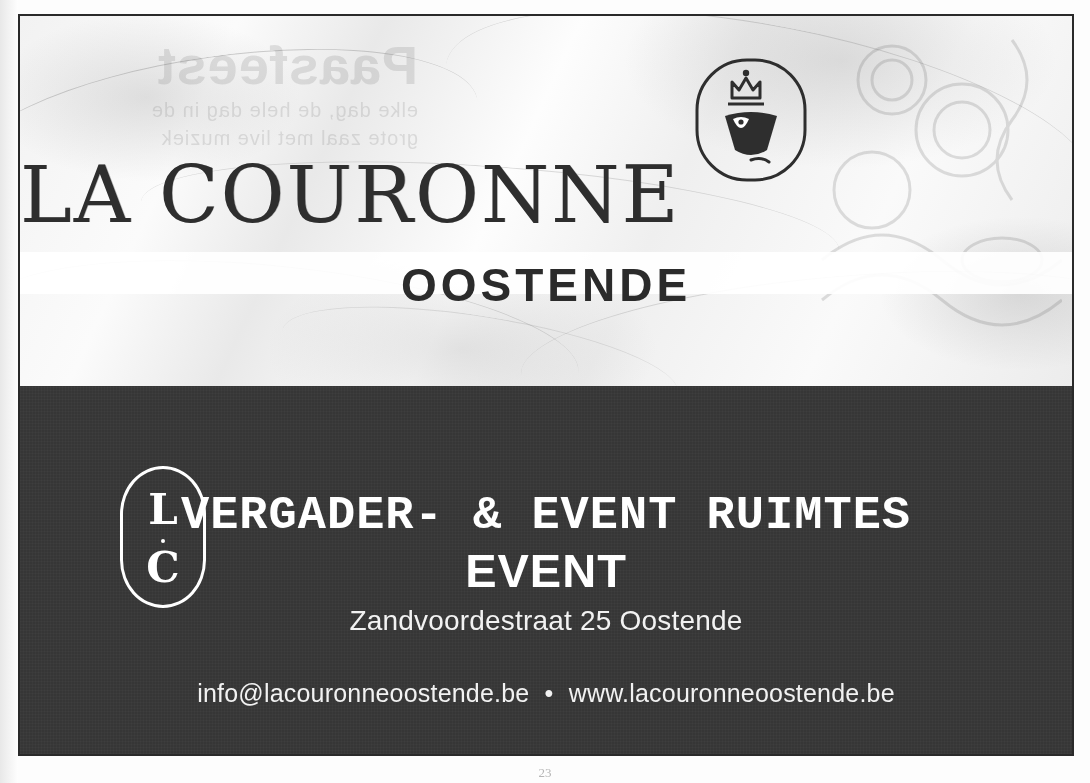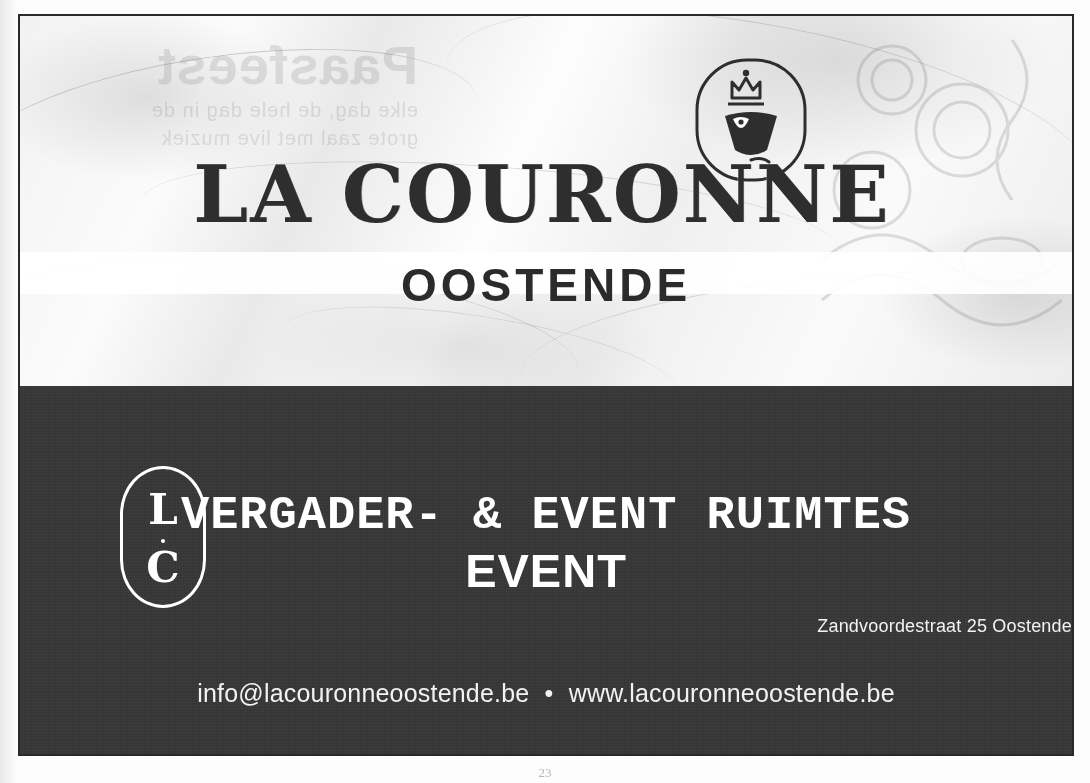--- a/index.html
+++ b/index.html
@@ -109,23 +109,23 @@
     top: 40px;
     width: 118px;
     height: 128px;
   }
 
   .brand-title {
     position: absolute;
     left: 0;
     right: 8px;
     top: 140px;
-    text-align: center;
+    text-align: left;
     font-family: "DejaVu Serif", "Liberation Serif", serif;
-    font-weight: bold;
+    font-weight: normal;
     font-size: 78px;
     line-height: 1;
     letter-spacing: 2px;
     color: #2e2e2e;
     text-shadow:
       0.6px 0 0 rgba(60,60,60,0.35),
       -0.6px 0.4px 0 rgba(255,255,255,0.35);
   }
   .brand-subtitle {
     position: absolute;
@@ -213,25 +213,24 @@
 
   .contact {
     position: absolute;
     left: 0;
     right: 0;
     bottom: 46px;
     text-align: center;
   }
   .contact .addr {
     font-family: "Liberation Sans", sans-serif;
-    font-size: 18px;
+    font-size: 28px;
     color: #f2f2f2;
     margin-bottom: 15px;
     letter-spacing: 0.2px;
-    text-align: right;
   }
   .contact .links {
     font-family: "Liberation Sans", sans-serif;
     font-size: 25px;
     color: #f2f2f2;
     letter-spacing: 0.2px;
     margin-top: 42px;
   }
   .contact .sep {
     display: inline-block;

